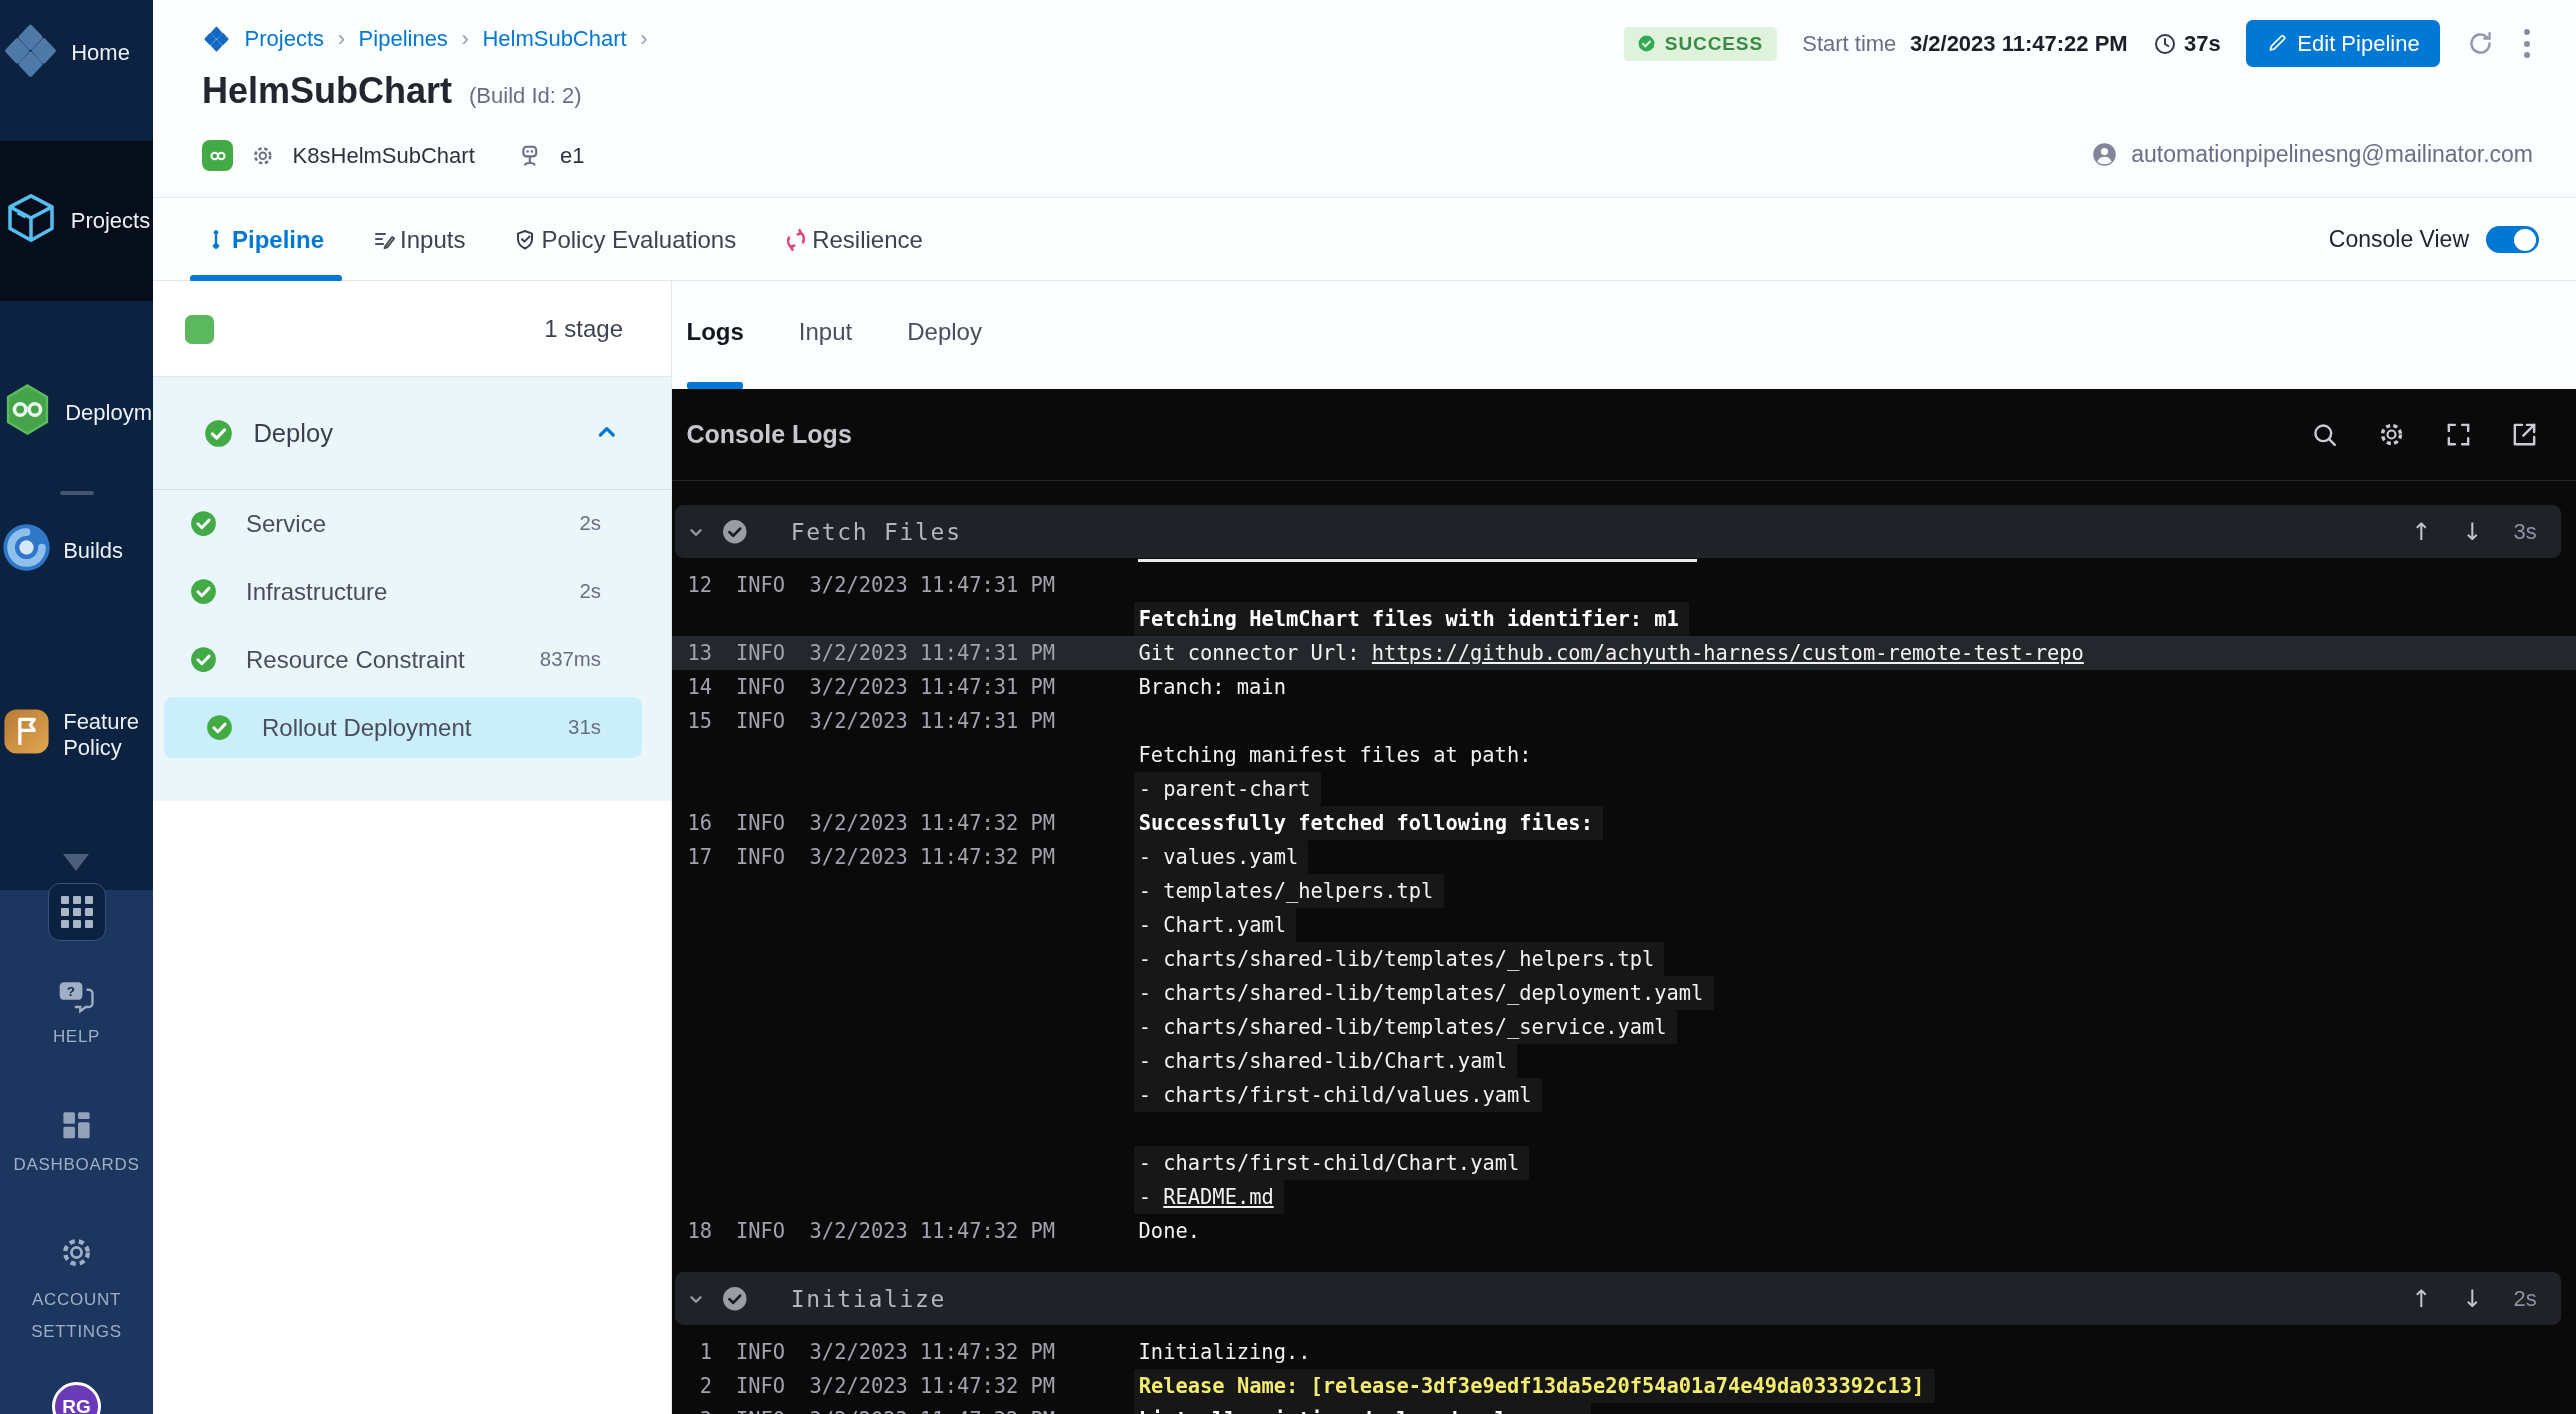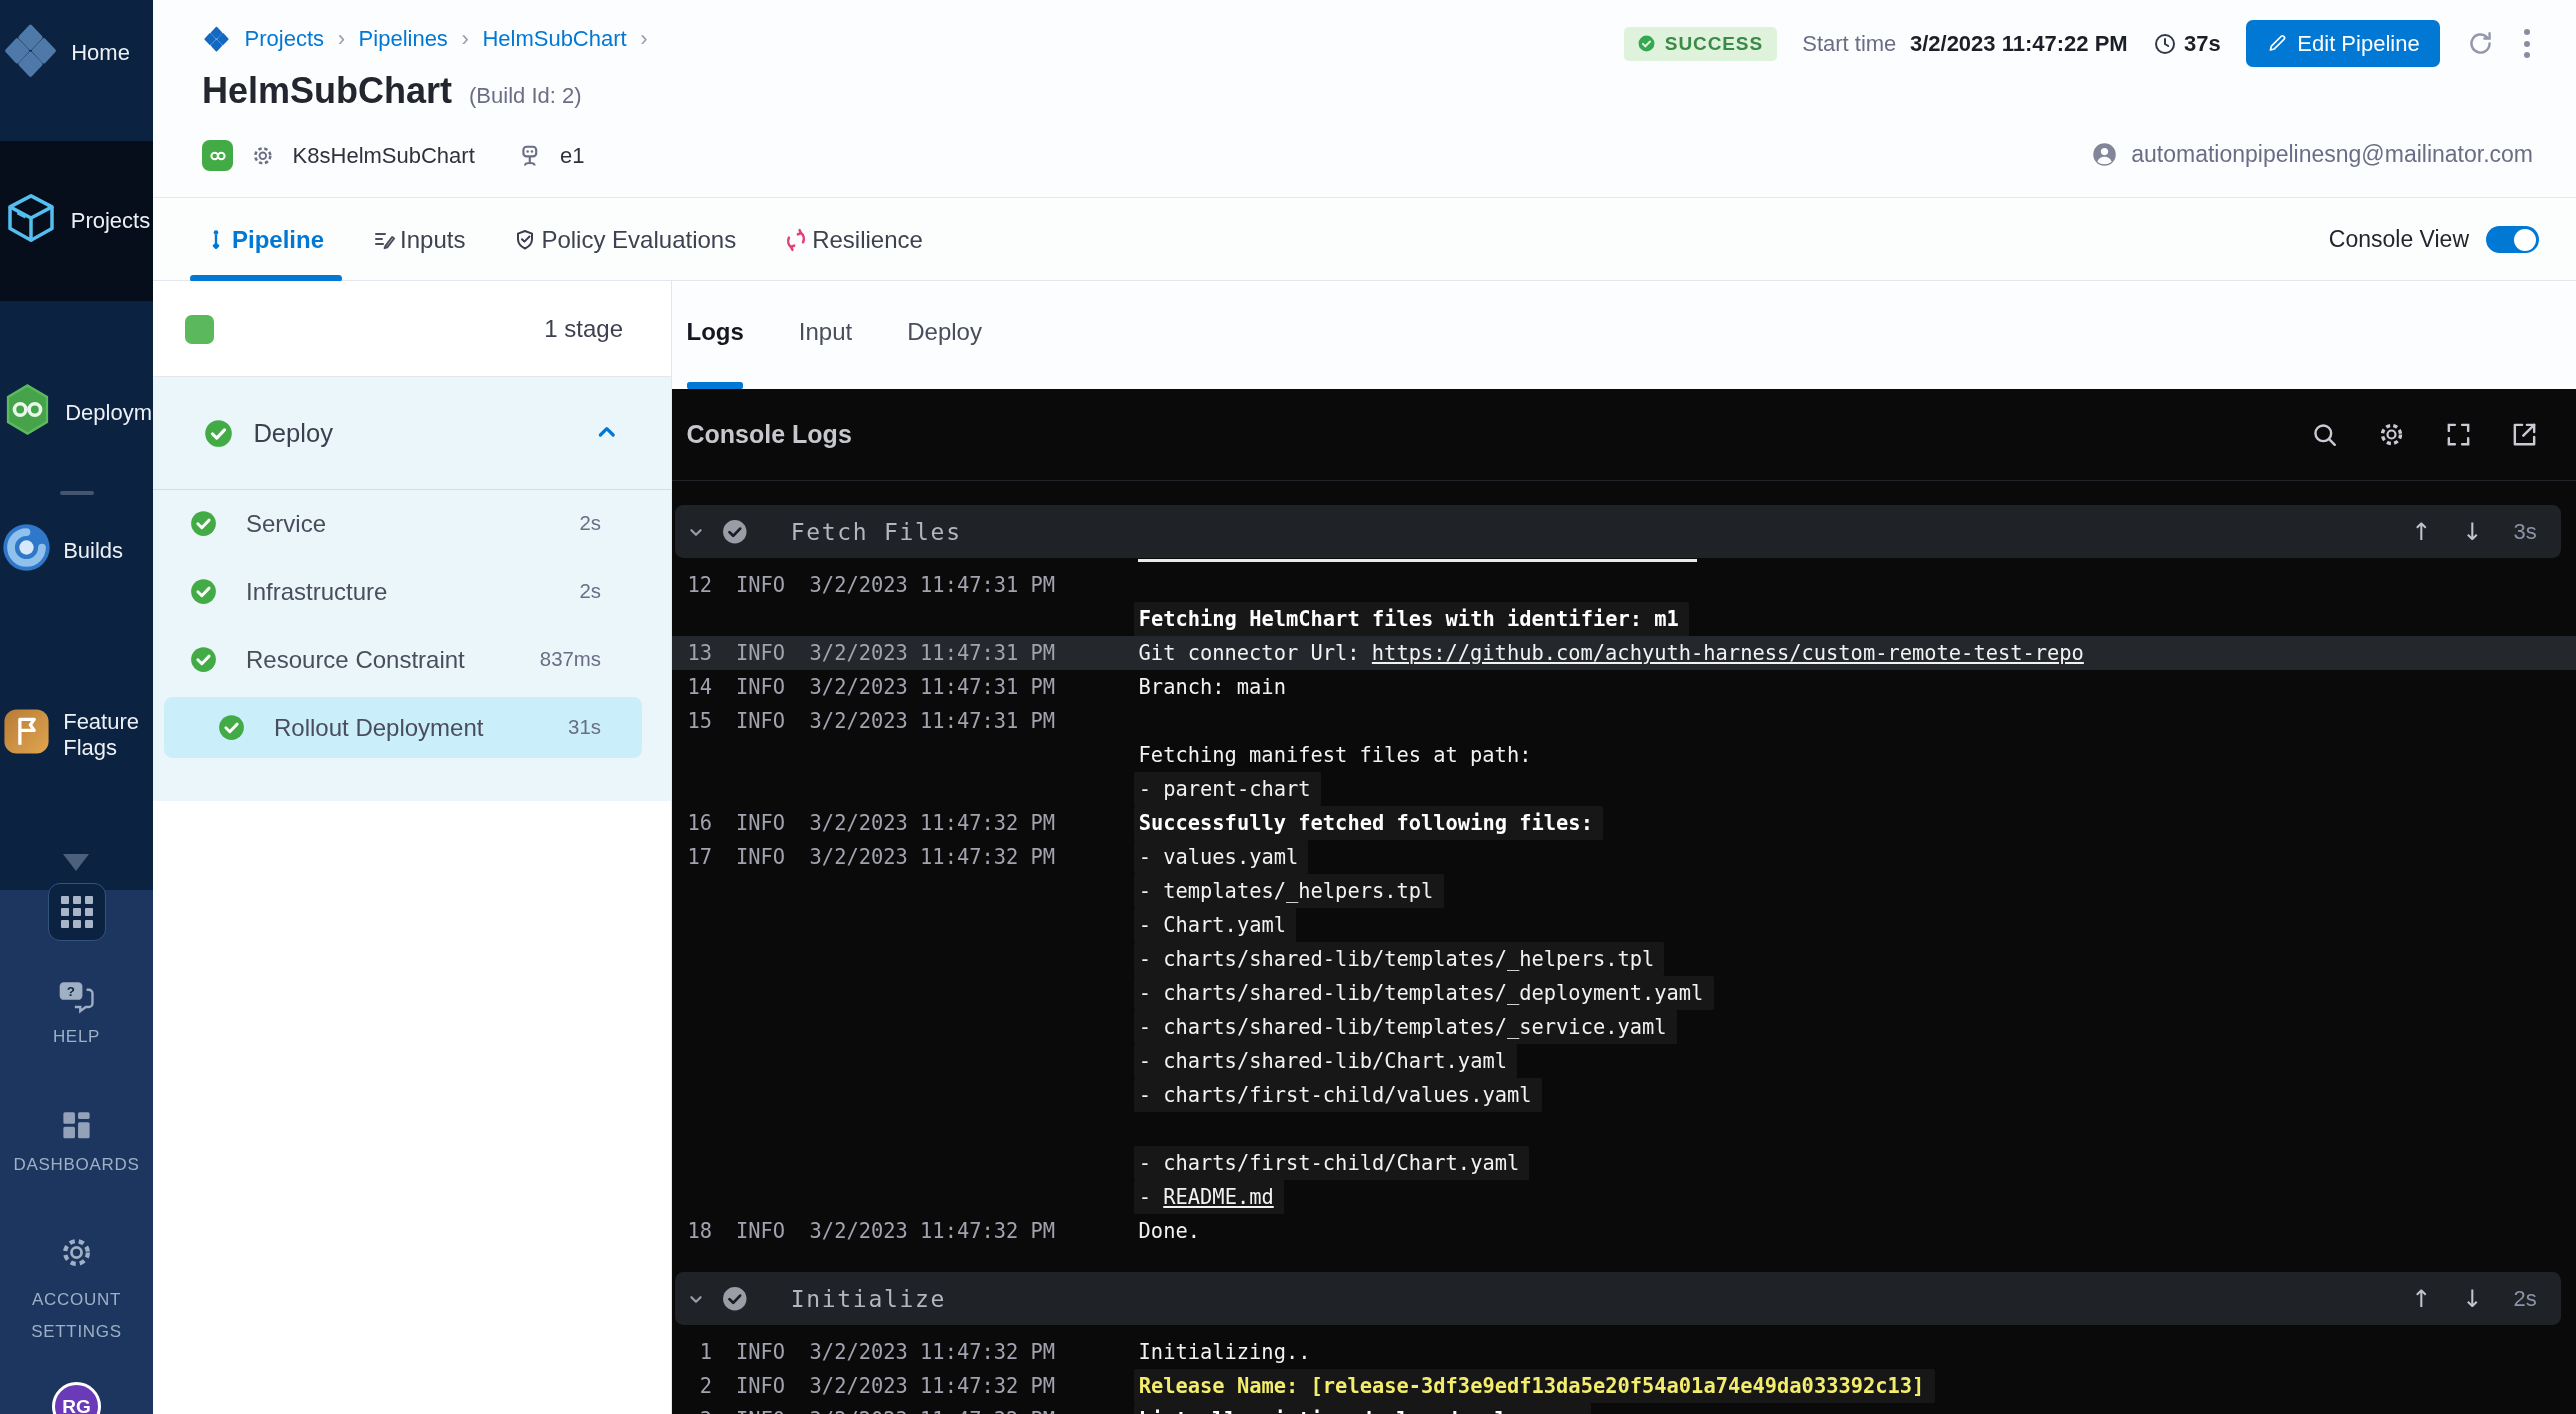--- a/index.html
+++ b/index.html
@@ -65,21 +65,21 @@
   .stage-square{position:absolute;left:32px;top:34px;width:29px;height:29px;border-radius:6.8px;background:#5CB85C}
   .stage-count{position:absolute;right:48px;top:0;height:96px;display:flex;align-items:center;font-size:24px;color:#3E4150}
   .sp-cyan{position:absolute;top:96px;left:0;width:518px;height:424px;background:#EAF6F9}
   .deploy-row{height:112px;display:flex;align-items:center;padding:0 51px 0 51px;gap:20.4px;cursor:pointer}
   .deploy-label{font-size:25.6px;color:#3C3F4E}
   .deploy-chev{margin-left:auto}
   .sp-divider{height:0.9px;background:#D5DCE3}
   .step{height:68px;display:flex;align-items:center;padding-left:37px;cursor:pointer}
   .step .step-label{margin-left:29px;font-size:24px;color:#4A4D5C}
   .step .step-dur{margin-left:auto;margin-right:70px;font-size:20.4px;color:#6B6D85}
-  .step.sel{background:#CBEEFB;border-radius:8.5px;margin:3.4px 29px 0 11px;height:61px;padding-left:54px}
+  .step.sel{background:#CBEEFB;border-radius:8.5px;margin:3.4px 29px 0 11px;height:61px;padding-left:42px}
   .step.sel .step-dur{margin-right:41px}
 
   
   .log-panel{position:absolute;left:672px;top:281px;width:1904px;height:1133px}
   .log-tabs{position:relative;height:108px;background:#FBFDFE}
   .lt-row{position:absolute;left:14.5px;top:0;height:101px;display:flex;gap:55px;align-items:center}
   .lt{font-size:24px;color:#4A4D5C;cursor:pointer}
   .lt.active{font-weight:bold;color:#15171F}
   .lt-underline{position:absolute;left:14.5px;top:101px;width:56px;height:6.8px;background:#0278D5;border-radius:2.6px}
   .console{position:absolute;top:108px;left:0;width:1904px;height:1025px;background:#0A0A0B;overflow:hidden}
@@ -169,21 +169,21 @@
           <defs>
             <linearGradient id="ffg" x1="0" y1="0" x2="1" y2="1">
               <stop offset="0" stop-color="#B97B36"></stop>
               <stop offset="1" stop-color="#DFA64F"></stop>
             </linearGradient>
           </defs>
           <rect x="4" y="4" width="40" height="40" rx="11" fill="url(#ffg)"></rect>
           <path d="M18 36V13h13l-3.5 5 3.5 5H18" fill="none" stroke="#fff" stroke-width="3" stroke-linejoin="round"></path>
         </svg>
     </span>
-    <span class="lbl">Feature Flags</span>
+    <span class="lbl">Feature Policy</span>
   </div>
 
   <div class="caret"></div>
 
   <div class="module-box">
     <span class="grid9">
         <i></i>
         <i></i>
         <i></i>
         <i></i>

